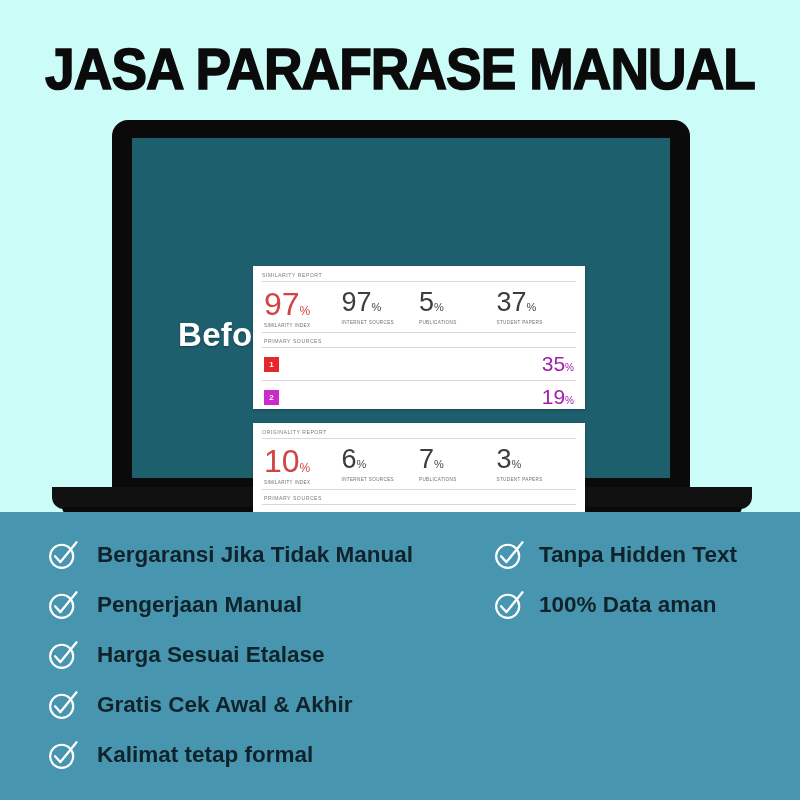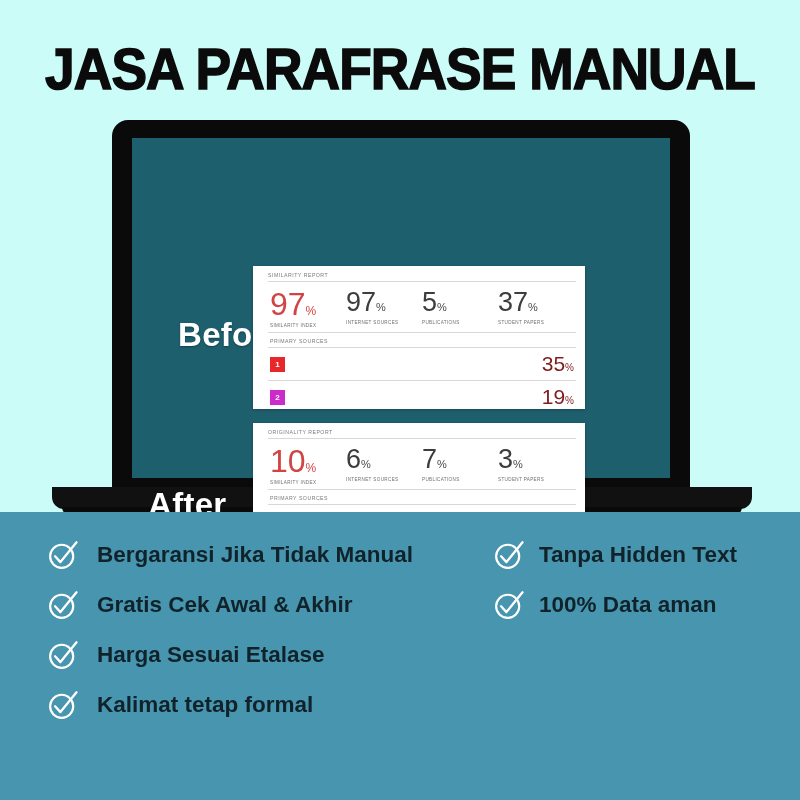--- a/index.html
+++ b/index.html
@@ -58,21 +58,21 @@
     text-shadow:0 1px 2px rgba(0,0,0,.35);
   }
   #label-before { left:145px; top:196px;margin-left:33px; }
   #label-after  { left:148px; top:366px; }
 
   
   .report {
     position:absolute;
     background:#ffffff;
     left:253px; width:332px;
-    padding:6px 9px 2px 15px;
+    padding:6px 9px 2px 9px;
     box-shadow:0 1px 3px rgba(0,0,0,.25);
   }
   #report-before { top:146px; height:143px; }
   #report-after  { top:303px; height:135px; }
 
   .rep-header {
     font-size:5.2px; letter-spacing:.5px;
     color:#7a7a7a; text-transform:uppercase;
     padding-bottom:3px;
     filter: blur(.35px);
@@ -102,21 +102,21 @@
     display:flex; align-items:center; justify-content:space-between;
     padding:4px 2px;
   }
   .src-badge {
     width:15px; height:15px; color:#fff;
     font-size:8px; font-weight:bold;
     display:flex; align-items:center; justify-content:center;
   }
   .badge-1 { background:#e8272a; }
   .badge-2 { background:#cc2bcc; }
-  .src-val { font-size:21px; color:#7f1d1d; }
+  .src-val { font-size:21px; color:#a21caf; }
   .src-val .pct { font-size:10px; }
 
   
   #features {
     position:absolute; left:0; top:512px; width:800px; height:361px;
     background:#4795ae;
   }
   .col { position:absolute; top:18px; }
   #col-left  { left:46px; }
   #col-right { left:492px; }
@@ -136,21 +136,20 @@
 
 <div id="laptop">
 
   <div id="lid"></div>
   <div id="screen"></div>
   <div id="base"></div>
   <div id="base-foot"></div>
   <div id="trackpad-notch"></div>
 
   <div class="side-label" id="label-before">Before</div>
-  <div class="side-label" id="label-after">After</div>
 
   <div class="report" id="report-before">
     <div class="rep-header">SIMILARITY REPORT</div>
     <div class="rule"></div>
     <div class="scores">
       <div class="score primary">
         <span class="num">97</span><span class="pct">%</span>
         <div class="cap">SIMILARITY INDEX</div>
       </div>
       <div class="score">
@@ -228,38 +227,47 @@
       </span>
       <span class="feat-label">Bergaransi Jika Tidak Manual</span>
     </div>
     <div class="feat">
       <span class="check-icon">
         <svg viewBox="0 0 40 40" width="33" height="33">
           <circle cx="19" cy="21" r="14" fill="none" stroke="#ffffff" stroke-width="2.6"></circle>
           <path d="M11 21 L17.5 28 L37 4" fill="none" stroke="#ffffff" stroke-width="2.8" stroke-linecap="round" stroke-linejoin="round"></path>
         </svg>
       </span>
+      <span class="feat-label">Pengerjaan Manual</span>
+    </div>
+    <div class="feat">
+      <span class="check-icon">
+        <svg viewBox="0 0 40 40" width="33" height="33">
+          <circle cx="19" cy="21" r="14" fill="none" stroke="#ffffff" stroke-width="2.6"></circle>
+          <path d="M11 21 L17.5 28 L37 4" fill="none" stroke="#ffffff" stroke-width="2.8" stroke-linecap="round" stroke-linejoin="round"></path>
+        </svg>
+      </span>
+      <span class="feat-label">Harga Sesuai Etalase</span>
+    </div>
+    <div class="feat">
+      <span class="check-icon">
+        <svg viewBox="0 0 40 40" width="33" height="33">
+          <circle cx="19" cy="21" r="14" fill="none" stroke="#ffffff" stroke-width="2.6"></circle>
+          <path d="M11 21 L17.5 28 L37 4" fill="none" stroke="#ffffff" stroke-width="2.8" stroke-linecap="round" stroke-linejoin="round"></path>
+        </svg>
+      </span>
       <span class="feat-label">Gratis Cek Awal &amp; Akhir</span>
     </div>
     <div class="feat">
       <span class="check-icon">
         <svg viewBox="0 0 40 40" width="33" height="33">
           <circle cx="19" cy="21" r="14" fill="none" stroke="#ffffff" stroke-width="2.6"></circle>
           <path d="M11 21 L17.5 28 L37 4" fill="none" stroke="#ffffff" stroke-width="2.8" stroke-linecap="round" stroke-linejoin="round"></path>
         </svg>
       </span>
-      <span class="feat-label">Harga Sesuai Etalase</span>
-    </div>
-    <div class="feat">
-      <span class="check-icon">
-        <svg viewBox="0 0 40 40" width="33" height="33">
-          <circle cx="19" cy="21" r="14" fill="none" stroke="#ffffff" stroke-width="2.6"></circle>
-          <path d="M11 21 L17.5 28 L37 4" fill="none" stroke="#ffffff" stroke-width="2.8" stroke-linecap="round" stroke-linejoin="round"></path>
-        </svg>
-      </span>
       <span class="feat-label">Kalimat tetap formal</span>
     </div>
   </div>
 
   <div class="col" id="col-right">
     <div class="feat">
       <span class="check-icon">
         <svg viewBox="0 0 40 40" width="33" height="33">
           <circle cx="19" cy="21" r="14" fill="none" stroke="#ffffff" stroke-width="2.6"></circle>
           <path d="M11 21 L17.5 28 L37 4" fill="none" stroke="#ffffff" stroke-width="2.8" stroke-linecap="round" stroke-linejoin="round"></path>

